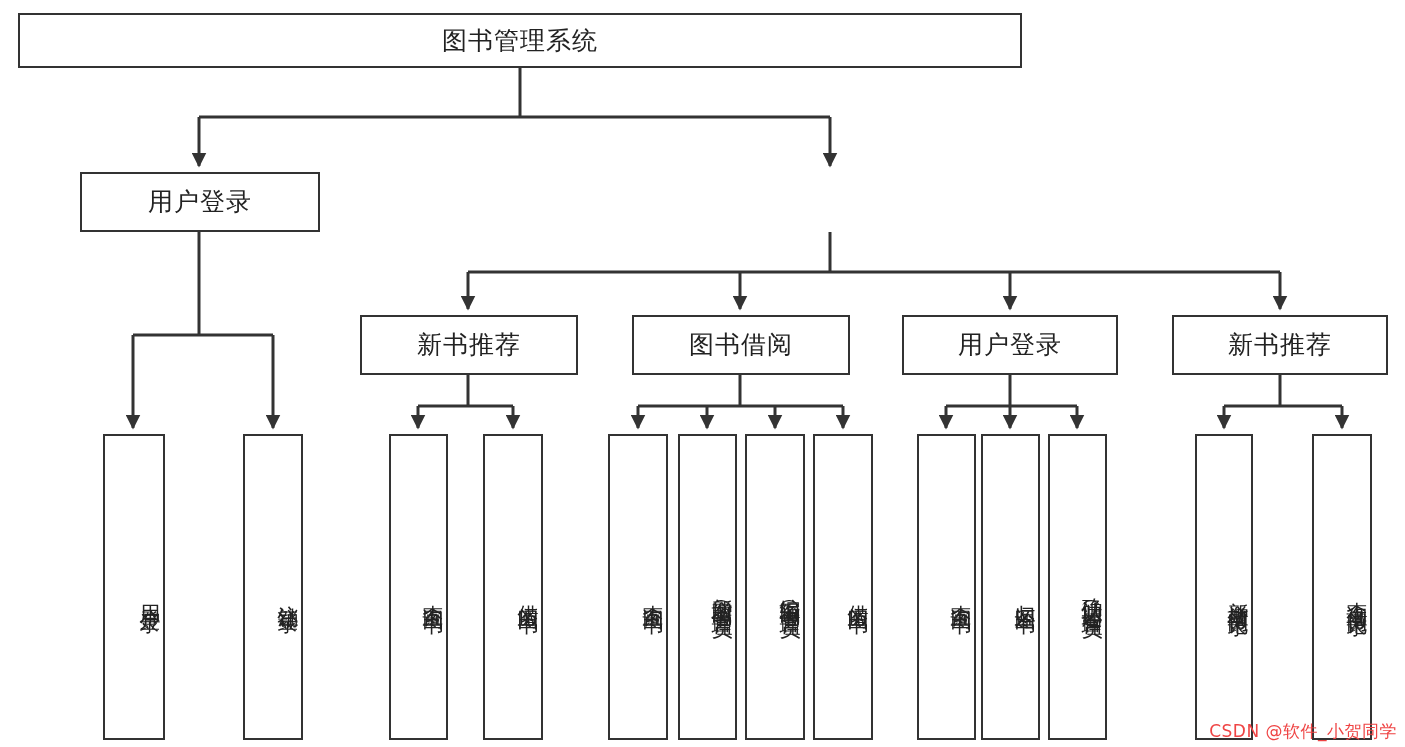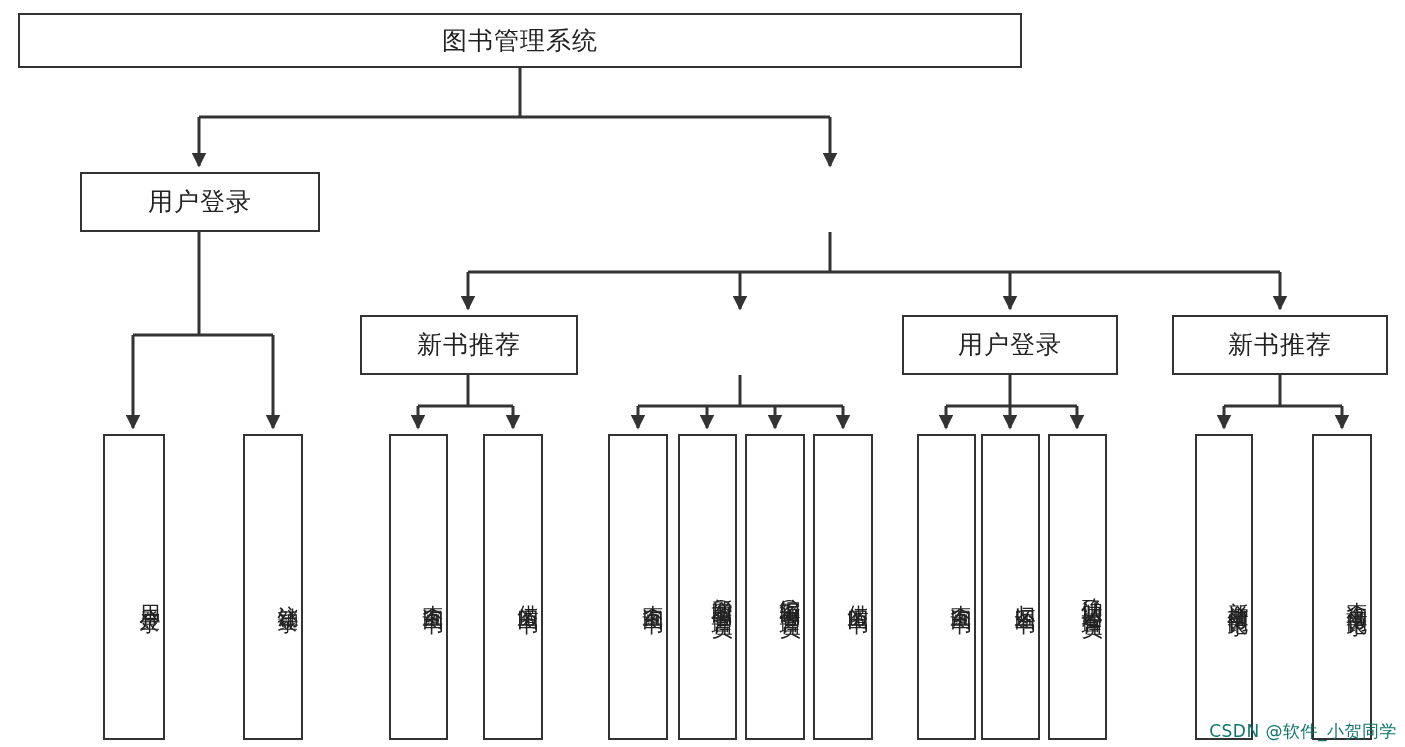--- a/index.html
+++ b/index.html
@@ -107,20 +107,23 @@
     <span>图书管理系统</span>
   </div>
 
   <div class="node node-h" style="left: 80px; top: 172px; width: 240px; height: 60px; border-color: rgb(51, 51, 51); background: rgb(255, 255, 255); color: rgb(34, 34, 34);">
     <span>用户登录</span>
   </div>
 
   <div class="node node-h" style="left: 360px; top: 315px; width: 218px; height: 60px; border-color: rgb(51, 51, 51); background: rgb(255, 255, 255); color: rgb(34, 34, 34);">
     <span>新书推荐</span>
   </div>
+  <div class="node node-h" style="left: 632px; top: 315px; width: 218px; height: 60px; border-color: rgb(51, 51, 51); background: rgb(255, 255, 255); color: rgb(34, 34, 34);">
+    <span>图书借阅</span>
+  </div>
   <div class="node node-h" style="left: 902px; top: 315px; width: 216px; height: 60px; border-color: rgb(51, 51, 51); background: rgb(255, 255, 255); color: rgb(34, 34, 34);">
     <span>用户登录</span>
   </div>
   <div class="node node-h" style="left: 1172px; top: 315px; width: 216px; height: 60px; border-color: rgb(51, 51, 51); background: rgb(255, 255, 255); color: rgb(34, 34, 34);">
     <span>新书推荐</span>
   </div>
 
   <div class="node node-v" style="left: 103px; top: 434px; width: 62px; height: 306px; border-color: rgb(51, 51, 51); background: rgb(255, 255, 255); color: rgb(34, 34, 34);">
     <span class="vlabel">用户登录</span>
   </div>
@@ -154,15 +157,15 @@
   <div class="node node-v" style="left: 1048px; top: 434px; width: 59px; height: 306px; border-color: rgb(51, 51, 51); background: rgb(255, 255, 255); color: rgb(34, 34, 34);">
     <span class="vlabel">确认归还（管理员）</span>
   </div>
   <div class="node node-v" style="left: 1195px; top: 434px; width: 58px; height: 306px; border-color: rgb(51, 51, 51); background: rgb(255, 255, 255); color: rgb(34, 34, 34);">
     <span class="vlabel">新增借阅记录</span>
   </div>
   <div class="node node-v" style="left: 1312px; top: 434px; width: 60px; height: 306px; border-color: rgb(51, 51, 51); background: rgb(255, 255, 255); color: rgb(34, 34, 34);">
     <span class="vlabel">查询借阅记录</span>
   </div>
 
-  <div class="watermark" style="color: #0f766e;">CSDN @软件_小贺同学</div>
+  <div class="watermark" style="color: #ef4444;">CSDN @软件_小贺同学</div>
 
 </div>
 
 </body></html>

